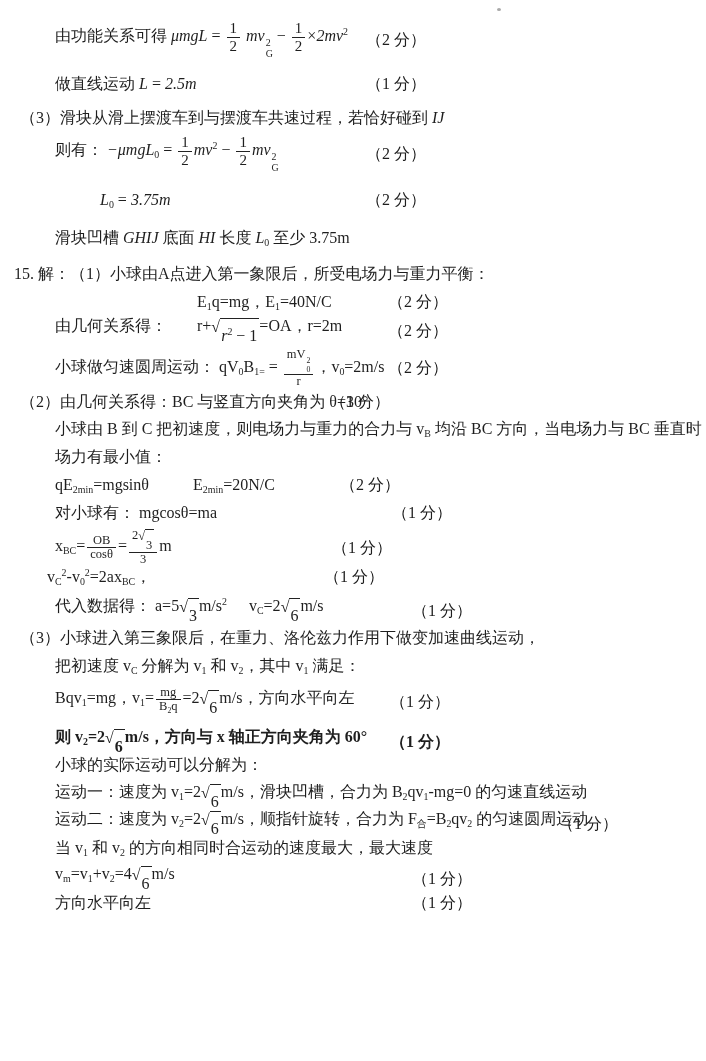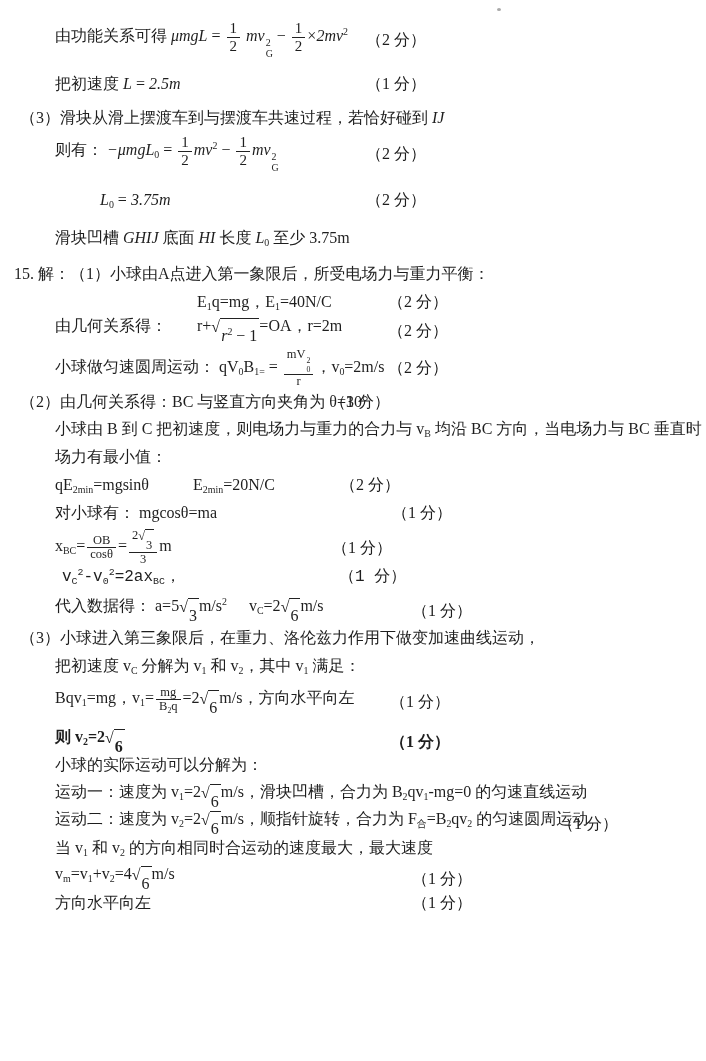--- a/index.html
+++ b/index.html
@@ -29,21 +29,21 @@
 </head>
 <body>
 
 <div class="page">
   <div class="dot"></div>
   <div id="lines-container">
       <div class="line" style="top: 20px; left: 55px;"><span class="tok">由功能关系可得 </span><span class="tok m">μmgL</span><span class="tok"> = </span><span class="frac"><span class="num"><span class="tok">1</span></span><span class="den"><span class="tok">2</span></span></span><span class="tok m"> mv</span><span class="ss">
           <span class="ss-sup">2</span>
           <span class="ss-sub">G</span>
         </span><span class="tok"> − </span><span class="frac"><span class="num"><span class="tok">1</span></span><span class="den"><span class="tok">2</span></span></span><span class="tok">×</span><span class="tok m">2mv</span><sup>2</sup><span class="score" style="left: 311px;">（2 分）</span></div>
-      <div class="line" style="top: 74px; left: 55px;"><span class="tok">把初速度 </span><span class="tok m">L</span><span class="tok"> = </span><span class="tok m">2.5m</span><span class="score" style="left: 311px;">（1 分）</span></div>
+      <div class="line" style="top: 74px; left: 55px;"><span class="tok">做直线运动 </span><span class="tok m">L</span><span class="tok"> = </span><span class="tok m">2.5m</span><span class="score" style="left: 311px;">（1 分）</span></div>
       <div class="line" style="top: 108px; left: 20px;"><span class="tok">（3）滑块从滑上摆渡车到与摆渡车共速过程，若恰好碰到 </span><span class="tok m">IJ</span></div>
       <div class="line" style="top: 134px; left: 55px;"><span class="tok">则有： </span><span class="tok m">−μmgL</span><sub>0</sub><span class="tok"> = </span><span class="frac"><span class="num"><span class="tok">1</span></span><span class="den"><span class="tok">2</span></span></span><span class="tok m">mv</span><sup>2</sup><span class="tok"> − </span><span class="frac"><span class="num"><span class="tok">1</span></span><span class="den"><span class="tok">2</span></span></span><span class="tok m">mv</span><span class="ss">
           <span class="ss-sup">2</span>
           <span class="ss-sub">G</span>
         </span><span class="score" style="left: 311px;">（2 分）</span></div>
       <div class="line" style="top: 190px; left: 100px;"><span class="tok m">L</span><sub>0</sub><span class="tok"> = </span><span class="tok m">3.75m</span><span class="score" style="left: 266px;">（2 分）</span></div>
       <div class="line" style="top: 228px; left: 55px;"><span class="tok">滑块凹槽 </span><span class="tok m">GHIJ</span><span class="tok"> 底面 </span><span class="tok m">HI</span><span class="tok"> 长度 </span><span class="tok m">L</span><sub>0</sub><span class="tok"> 至少 3.75m</span></div>
       <div class="line" style="top: 264px; left: 14px;"><span class="tok">15. 解：（1）小球由A点进入第一象限后，所受电场力与重力平衡：</span></div>
       <div class="line" style="top: 292px; left: 197px;"><span class="tok">E</span><sub>1</sub><span class="tok">q=mg，E</span><sub>1</sub><span class="tok">=40N/C</span><span class="score" style="left: 191px;">（2 分）</span></div>
       <div class="line" style="top: 316px; left: 55px;"><span class="tok">由几何关系得：</span><span class="gap g2"></span><span class="tok">r+</span><span class="sqrt">
@@ -56,38 +56,38 @@
             </span></span><span class="den"><span class="tok">r</span></span></span><span class="tok">，v</span><sub>0</sub><span class="tok">=2m/s</span><span class="score" style="left: 333px;">（2 分）</span></div>
       <div class="line" style="top: 392px; left: 20px;"><span class="tok">（2）由几何关系得：BC 与竖直方向夹角为 θ=30°</span><span class="score" style="left: 310px;">（1 分）</span></div>
       <div class="line" style="top: 419px; left: 55px;"><span class="tok">小球由 B 到 C 把初速度，则电场力与重力的合力与 v</span><sub>B</sub><span class="tok"> 均沿 BC 方向，当电场力与 BC 垂直时，电</span></div>
       <div class="line" style="top: 447px; left: 55px;"><span class="tok">场力有最小值：</span></div>
       <div class="line" style="top: 475px; left: 55px;"><span class="tok">qE</span><sub>2min</sub><span class="tok">=mgsinθ</span><span class="gap g3"></span><span class="tok">E</span><sub>2min</sub><span class="tok">=20N/C</span><span class="score" style="left: 285px;">（2 分）</span></div>
       <div class="line" style="top: 503px; left: 55px;"><span class="tok">对小球有： mgcosθ=ma</span><span class="score" style="left: 337px;">（1 分）</span></div>
       <div class="line" style="top: 529px; left: 55px;"><span class="tok">x</span><sub>BC</sub><span class="tok">=</span><span class="frac small"><span class="num"><span class="tok">OB</span></span><span class="den"><span class="tok">cosθ</span></span></span><span class="tok">=</span><span class="frac small"><span class="num"><span class="tok">2</span><span class="sqrt">
               <span class="rad">√</span>
               <span class="bar"><span class="tok">3</span></span>
             </span></span><span class="den"><span class="tok">3</span></span></span><span class="tok">m</span><span class="score" style="left: 277px;">（1 分）</span></div>
-      <div class="line" style="top: 567px; left: 62px; font-family: Liberation Mono, monospace;"><span class="tok">v</span><sub>C</sub><sup>2</sup><span class="tok">-v</span><sub>0</sub><sup>2</sup><span class="tok">=2ax</span><sub>BC</sub><span class="tok">，</span><span class="score" style="left: 277px;">（1 分）</span></div>
+      <div class="line" style="top: 567px; left: 47px;"><span class="tok">v</span><sub>C</sub><sup>2</sup><span class="tok">-v</span><sub>0</sub><sup>2</sup><span class="tok">=2ax</span><sub>BC</sub><span class="tok">，</span><span class="score" style="left: 277px;">（1 分）</span></div>
       <div class="line" style="top: 596px; left: 55px;"><span class="tok">代入数据得： a=5</span><span class="sqrt">
           <span class="rad">√</span>
           <span class="bar"><span class="tok">3</span></span>
         </span><span class="tok">m/s</span><sup>2</sup><span class="gap g1"></span><span class="tok">v</span><sub>C</sub><span class="tok">=2</span><span class="sqrt">
           <span class="rad">√</span>
           <span class="bar"><span class="tok">6</span></span>
         </span><span class="tok">m/s</span><span class="score" style="left: 357px;">（1 分）</span></div>
       <div class="line" style="top: 628px; left: 20px;"><span class="tok">（3）小球进入第三象限后，在重力、洛伦兹力作用下做变加速曲线运动，</span></div>
       <div class="line" style="top: 656px; left: 55px;"><span class="tok">把初速度 v</span><sub>C</sub><span class="tok"> 分解为 v</span><sub>1</sub><span class="tok"> 和 v</span><sub>2</sub><span class="tok">，其中 v</span><sub>1</sub><span class="tok"> 满足：</span></div>
       <div class="line" style="top: 686px; left: 55px;"><span class="tok">Bqv</span><sub>1</sub><span class="tok">=mg，v</span><sub>1</sub><span class="tok">=</span><span class="frac small"><span class="num"><span class="tok">mg</span></span><span class="den"><span class="tok">B</span><sub>2</sub><span class="tok">q</span></span></span><span class="tok">=2</span><span class="sqrt">
           <span class="rad">√</span>
           <span class="bar"><span class="tok">6</span></span>
         </span><span class="tok">m/s，方向水平向左</span><span class="score" style="left: 335px;">（1 分）</span></div>
       <div class="line" style="top: 727px; left: 55px; font-weight: bold;"><span class="tok">则 v</span><sub>2</sub><span class="tok">=2</span><span class="sqrt">
           <span class="rad">√</span>
           <span class="bar"><span class="tok">6</span></span>
-        </span><span class="score" style="left: 335px;">（1 分）</span></div>
+        </span><span class="tok">m/s，方向与 x 轴正方向夹角为 60°</span><span class="score" style="left: 335px;">（1 分）</span></div>
       <div class="line" style="top: 755px; left: 55px;"><span class="tok">小球的实际运动可以分解为：</span></div>
       <div class="line" style="top: 782px; left: 55px;"><span class="tok">运动一：速度为 v</span><sub>1</sub><span class="tok">=2</span><span class="sqrt">
           <span class="rad">√</span>
           <span class="bar"><span class="tok">6</span></span>
         </span><span class="tok">m/s，滑块凹槽，合力为 B</span><sub>2</sub><span class="tok">qv</span><sub>1</sub><span class="tok">-mg=0 的匀速直线运动</span></div>
       <div class="line" style="top: 809px; left: 55px;"><span class="tok">运动二：速度为 v</span><sub>2</sub><span class="tok">=2</span><span class="sqrt">
           <span class="rad">√</span>
           <span class="bar"><span class="tok">6</span></span>
         </span><span class="tok">m/s，顺指针旋转，合力为 F</span><sub>合</sub><span class="tok">=B</span><sub>2</sub><span class="tok">qv</span><sub>2</sub><span class="tok"> 的匀速圆周运动</span><span class="score" style="left: 503px;">（1 分）</span></div>
       <div class="line" style="top: 838px; left: 55px;"><span class="tok">当 v</span><sub>1</sub><span class="tok"> 和 v</span><sub>2</sub><span class="tok"> 的方向相同时合运动的速度最大，最大速度</span></div>

